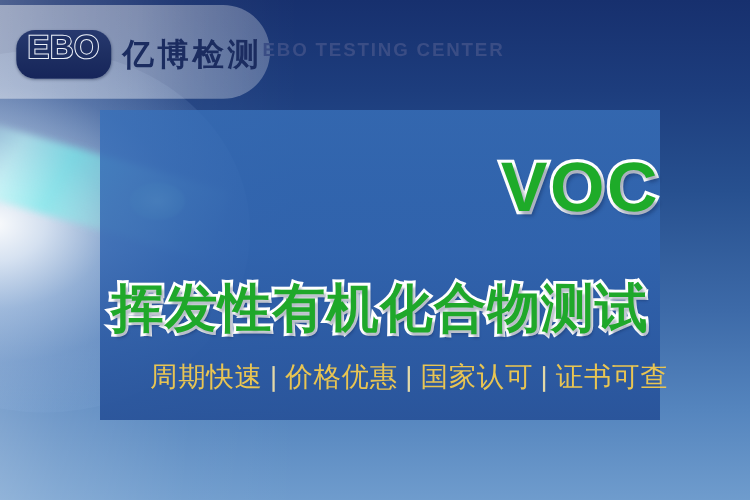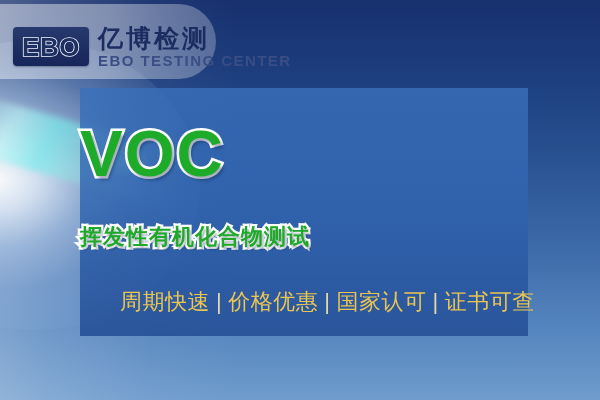--- a/index.html
+++ b/index.html
@@ -108,39 +108,38 @@
     position: absolute;
     left: 13px;
     top: 24px;
     display: flex;
     align-items: center;
     gap: 9px;
   }
   .ebo-badge {
     width: 76px;
     height: 39px;
-    border-radius: 4px;
+    border-radius: 15px;
     background: linear-gradient(to bottom, #27396f 0%, #1e2f62 50%, #16255a 100%);
     display: flex;
-    align-items: center;
     justify-content: center;
     box-shadow: 0 1px 2px rgba(10,20,50,0.35);
   }
   .ebo-text {
     font-size: 26px;
     font-weight: bold;
     letter-spacing: 0.5px;
     color: #1e2f62;
     -webkit-text-stroke: 1.6px #eef3fb;
     paint-order: stroke fill;
     line-height: 1;
   }
   .logo-words {
     display: flex;
-    flex-direction: column;
+    flex-direction: row;
     justify-content: center;
     padding-top: 1px;
   }
   .cn-name {
     font-size: 25px;
     font-weight: bold;
     color: #1b2c60;
     letter-spacing: 3px;
     line-height: 1.04;
   }
@@ -164,37 +163,38 @@
         rgba(48,100,176,0.82) 45%,
         rgba(40,86,160,0.86) 78%,
         rgba(36,78,150,0.88) 100%);
   }
 
   .voc {
     position: absolute;
     left: 0;
     right: 0;
     top: 34px;
-    text-align: left;
-    font-size: 64px;
+    text-align: right;
+    font-size: 56px;
     font-weight: bold;
     letter-spacing: 2px;
     line-height: 1;
     color: #1eab29;
     -webkit-text-stroke: 5px #ffffff;
     paint-order: stroke fill;
     text-shadow: 3px 4px 3px rgba(12,30,70,0.35);
   }
 
   .subtitle {
     position: absolute;
     left: 0;
     right: 0;
     top: 138px;
-    font-size: 22px;
+    text-align: center;
+    font-size: 42px;
     font-weight: bold;
     letter-spacing: 1px;
     line-height: 1;
     color: #1fa82a;
     -webkit-text-stroke: 4.5px #ffffff;
     paint-order: stroke fill;
     text-shadow: 2px 3px 2px rgba(12,30,70,0.30);
   }
 
   .tagline {

